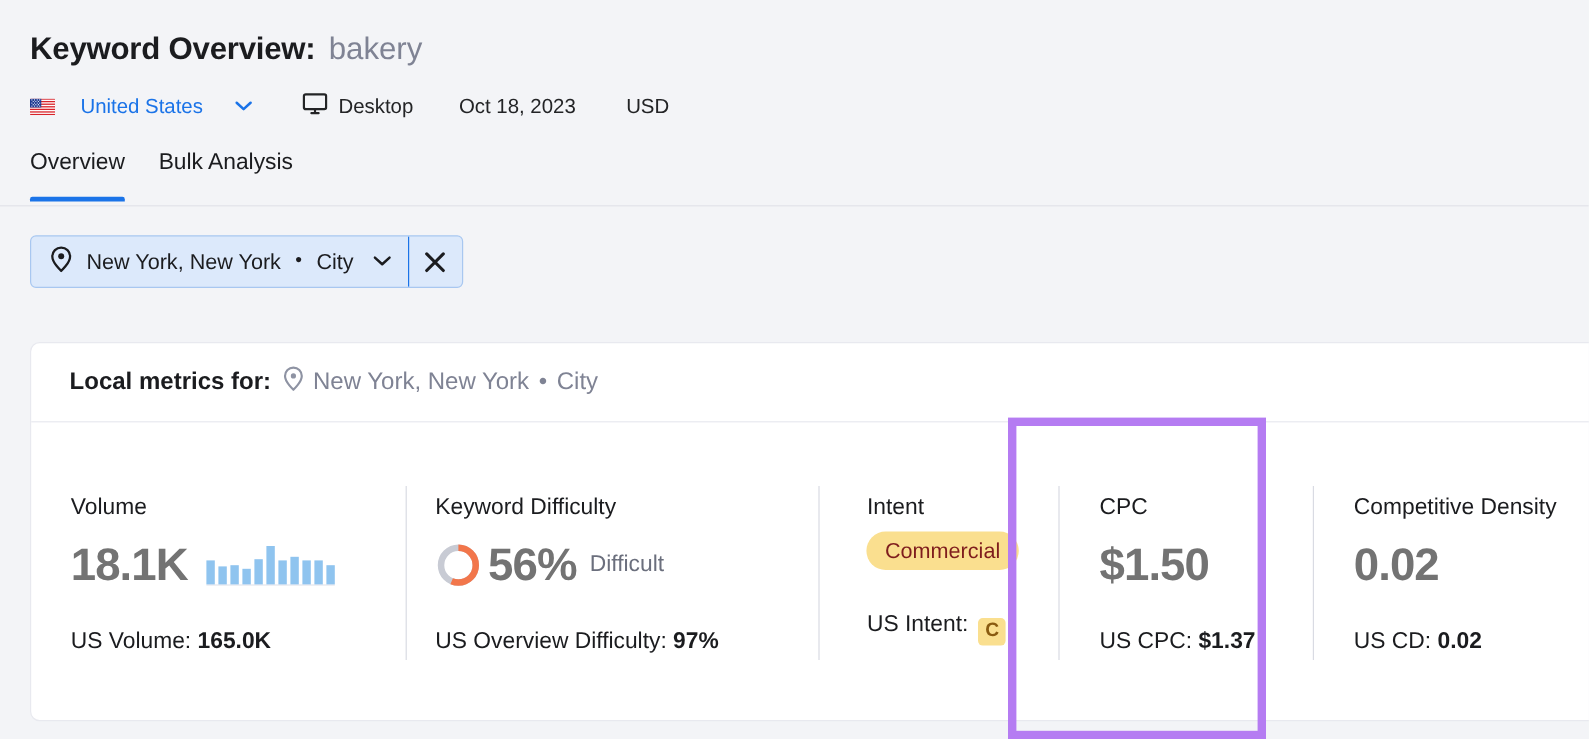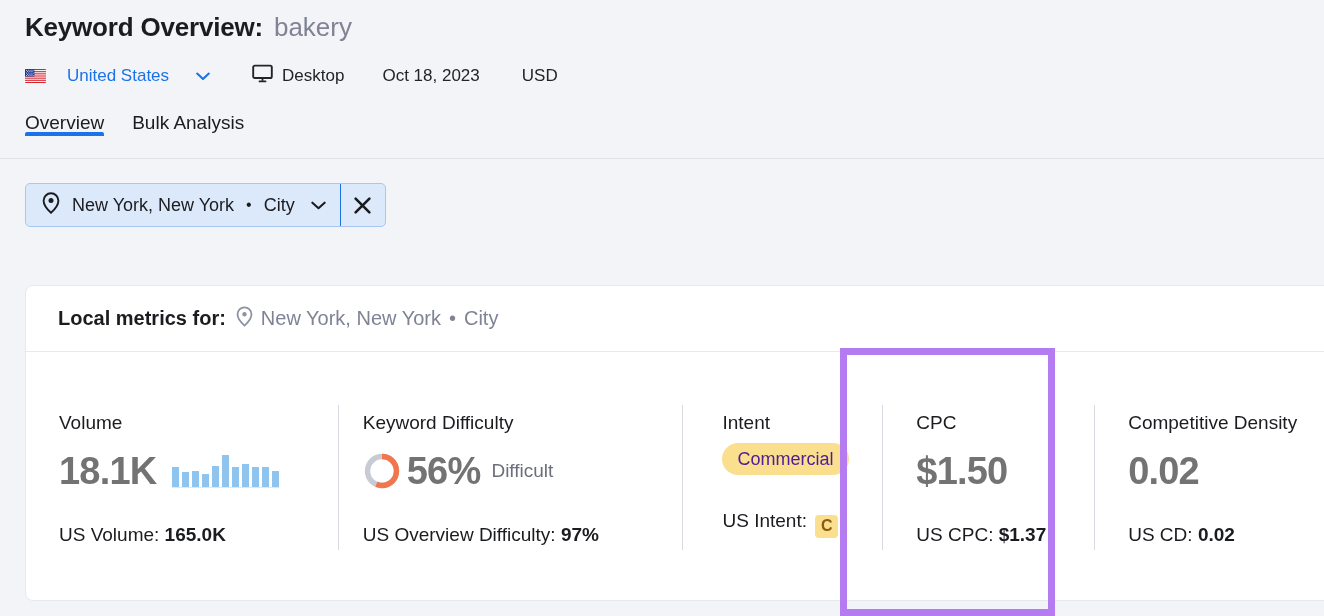--- a/index.html
+++ b/index.html
@@ -10,20 +10,21 @@
     color: #1b1c1f;
     overflow: hidden;
   }
   .page { position: relative; width: 1324px; height: 616px; }
 
   
   .header { padding: 12px 0 0 25px; }
   .title-row {
     display: flex; align-items: baseline; gap: 11px;
     height: 40px;
+    margin-top: 13px;
   }
   .title-main { font-size: 26px; font-weight: bold; letter-spacing: -0.2px; color: #1b1c1f; }
   .title-kw { font-size: 26px; font-weight: normal; color: #7f8394; }
 
   .meta-row {
     display: flex; align-items: center;
     margin-top: 11px; height: 26px;
   }
   .meta-country { display: flex; align-items: center; gap: 21px; cursor: pointer; }
   .flag {
@@ -40,21 +41,21 @@
   
   .tabs {
     position: relative; margin-top: 23px; padding-left: 25px;
     height: 47px; display: flex; align-items: flex-start; gap: 28px;
   }
   .tabs::after {
     content: ""; position: absolute; left: 0; right: 0; bottom: 0;
     height: 1px; background: #e1e3e9;
   }
   .tab {
-    font-size: 19px; color: #1b1c1f; padding-bottom: 1px;
+    font-size: 19px; color: #1b1c1f; padding-bottom: 20px;
     position: relative; cursor: pointer; line-height: 1.2;
   }
   .tab.active::after {
     content: ""; position: absolute; left: 0; right: 0; bottom: 0;
     height: 4px; background: #1a73e8; border-radius: 2px 2px 0 0;
     z-index: 2;
   }
 
   
   .chip-row { padding: 24px 0 0 25px; }
@@ -126,21 +127,21 @@
   }
   .spark i { display: block; width: 7px; background: #8fc4ef; }
 
   
   .donut { width: 38px; height: 38px; margin-right: 6px; flex: 0 0 auto; }
 
   
   .intent-badge {
     display: inline-flex; align-items: center; justify-content: center;
     height: 32px; padding: 0 15px; border-radius: 16px;
-    background: #fadf8f; color: #4c1d95; font-size: 18px;
+    background: #fadf8f; color: #7f1d1d; font-size: 18px;
     margin-top: 4px;
   }
   .intent-letter {
     display: inline-flex; align-items: center; justify-content: center;
     width: 23px; height: 23px; border-radius: 4px;
     background: #fadf8f; color: #8a5b10;
     font-size: 16px; font-weight: bold; vertical-align: -4px;
     margin-left: 3px;
   }
 

